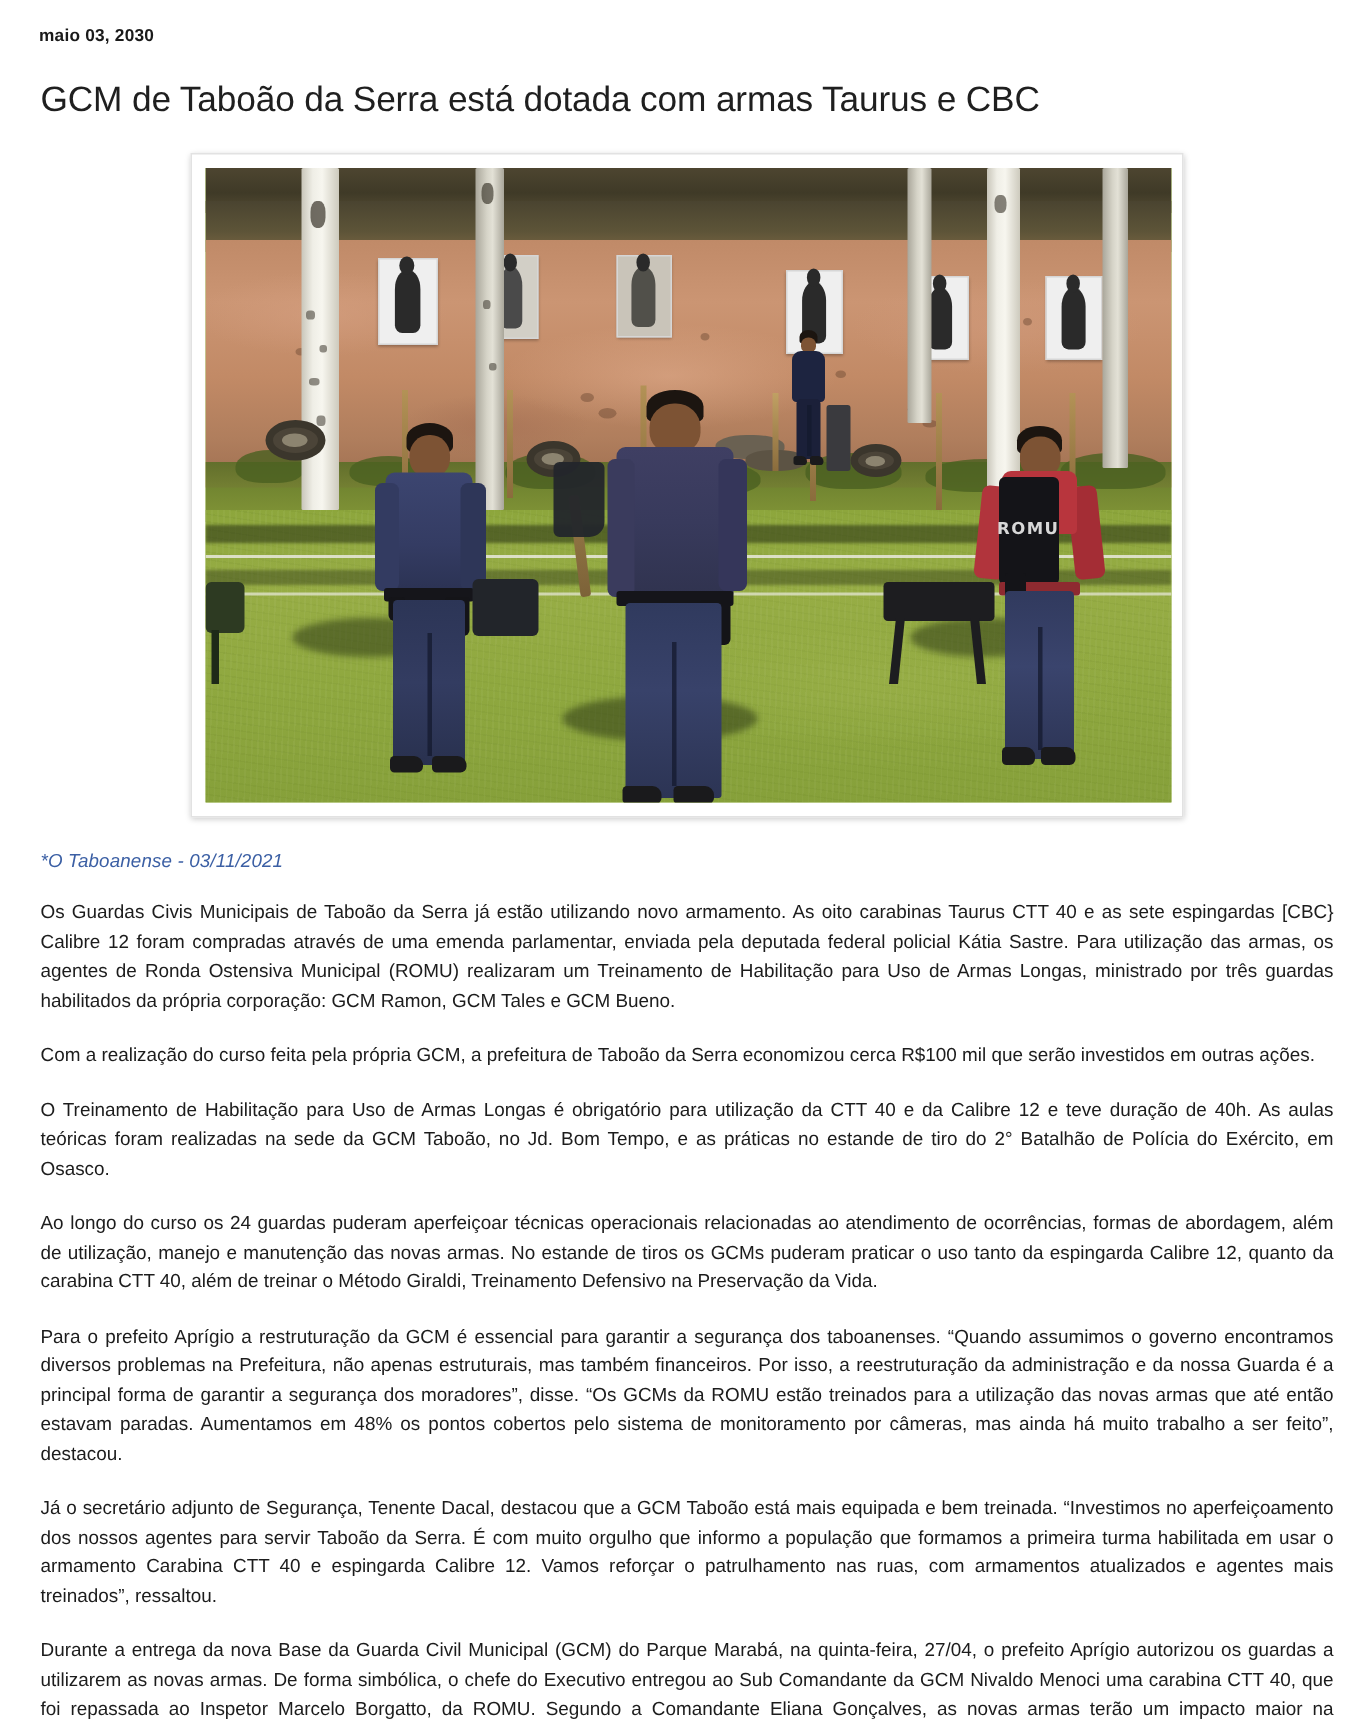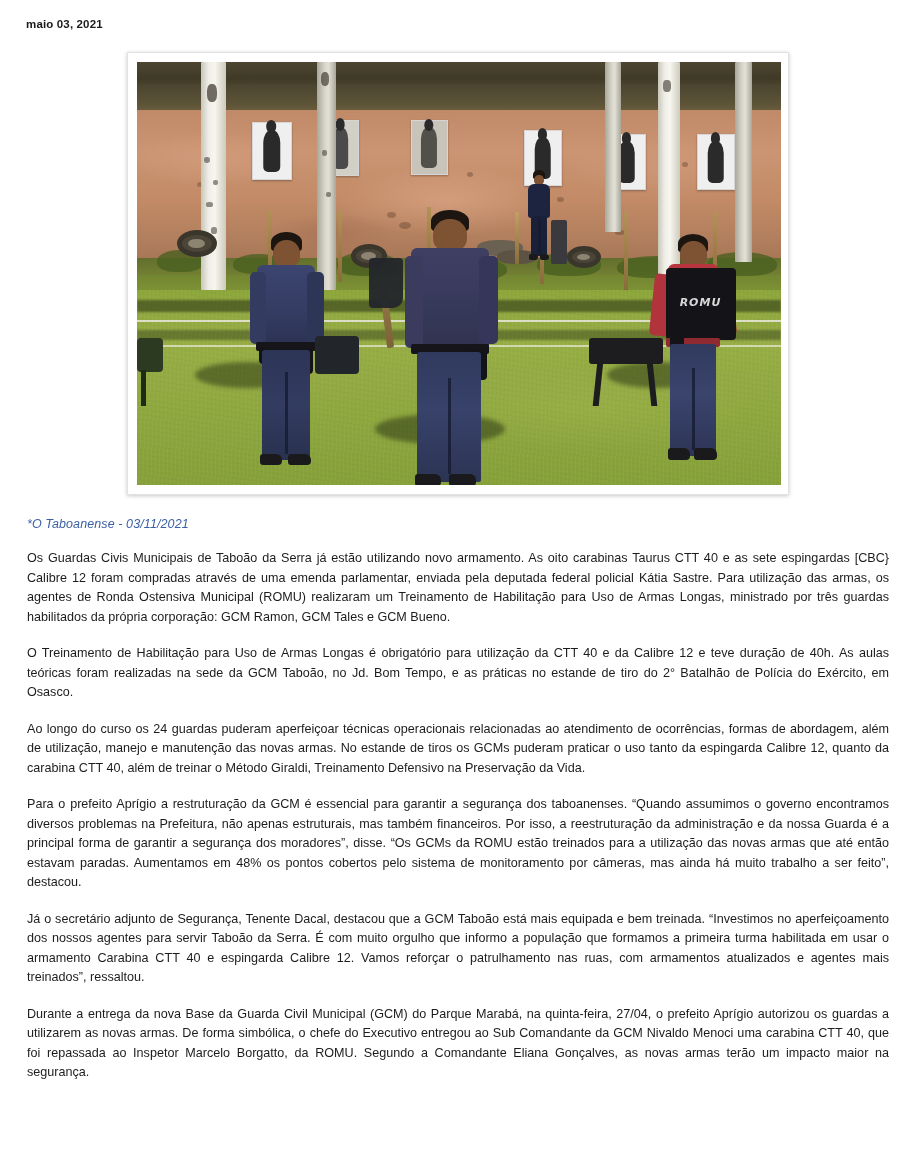--- a/index.html
+++ b/index.html
@@ -259,22 +259,23 @@
     margin: 0 0 17px 0;
     padding: 0 2px 0 3px;
   }
   .body-copy p:last-child { margin-bottom: 0; }
 </style>
 </head>
 <body>
 
 <div class="page">
 
-  <div class="post-date">maio 03, 2021</div>
-
+  <div class="post-date">maio 03, 2030</div>
+
+  <h1 class="post-title">GCM de Taboão da Serra está dotada com armas Taurus e CBC</h1>
 
   <div class="figure-wrap">
     <div class="photo-frame">
       <div class="photo" title="Guardas civis municipais em treinamento no estande de tiro">
 
         <div class="sky-strip"></div>
         <div class="berm"></div>
         <div class="dirt-wall"></div>
 
         <div class="dirt-speck" style="left:60px;top:120px;width:7px;height:5px;"></div>
@@ -405,21 +406,21 @@
         <div style="position:absolute;left:246px;top:218px;width:7px;height:68px;background:linear-gradient(180deg,#9a7c49,#7c6238);transform:rotate(-7deg);border-radius:2px;"></div>
         <div style="position:absolute;left:232px;top:196px;width:34px;height:50px;background:#23262b;border-radius:4px 4px 10px 4px;opacity:.95;"></div>
 
         <div class="cast-shadow" style="left:470px;top:300px;width:100px;height:26px;"></div>
         <div class="person" style="left:515px;top:172px;width:82px;height:250px;">
           <div class="hair" style="left:26px;top:0;width:30px;height:19px;"></div>
           <div class="head" style="left:28px;top:7px;width:27px;height:27px;"></div>
           <div class="arm" style="left:0px;top:40px;width:20px;height:62px;background:#b1343c;transform:rotate(6deg);"></div>
           <div class="arm" style="left:62px;top:40px;width:20px;height:62px;background:#a42d35;transform:rotate(-6deg);"></div>
           <div class="torso" style="left:16px;top:30px;width:50px;height:42px;background:#b8353d;"></div>
-          <div class="vest" style="left:14px;top:34px;width:70px;height:72px;font-style:italic;">
+          <div class="vest" style="left:14px;top:34px;width:40px;height:72px;">
             <span class="vest-label" style="top:28px;font-size:11px;">ROMU</span>
           </div>
           <div class="belt" style="left:14px;top:104px;width:54px;height:9px;background:#8e2a30;"></div>
           <div class="holster" style="left:18px;top:98px;width:14px;height:32px;"></div>
           <div class="legs" style="left:18px;top:110px;width:46px;height:112px;background:linear-gradient(180deg,#313a5e 0%, #3a446d 45%, #2d3556 100%);"></div>
           <div class="leg-split" style="left:40px;top:134px;height:82px;"></div>
           <div class="boot" style="left:16px;top:214px;width:22px;height:12px;"></div>
           <div class="boot" style="left:42px;top:214px;width:23px;height:12px;"></div>
         </div>
 
@@ -431,20 +432,21 @@
         <div class="bench-leg" style="left:4px;top:308px;width:5px;height:36px;background:#1e2a18;"></div>
 
       </div>
     </div>
   </div>
 
   <div class="source-line">*O Taboanense - 03/11/2021</div>
 
   <div class="body-copy">
     <p>Os Guardas Civis Municipais de Taboão da Serra já estão utilizando novo armamento. As oito carabinas Taurus CTT 40 e as sete espingardas [CBC} Calibre 12 foram compradas através de uma emenda parlamentar, enviada pela deputada federal policial Kátia Sastre. Para utilização das armas, os agentes de Ronda Ostensiva Municipal (ROMU) realizaram um Treinamento de Habilitação para Uso de Armas Longas, ministrado por três guardas habilitados da própria corporação: GCM Ramon, GCM Tales e GCM Bueno.</p>
+    <p>Com a realização do curso feita pela própria GCM, a prefeitura de Taboão da Serra economizou cerca R$100 mil que serão investidos em outras ações.</p>
     <p>O Treinamento de Habilitação para Uso de Armas Longas é obrigatório para utilização da CTT 40 e da Calibre 12 e teve duração de 40h. As aulas teóricas foram realizadas na sede da GCM Taboão, no Jd. Bom Tempo, e as práticas no estande de tiro do 2° Batalhão de Polícia do Exército, em Osasco.</p>
     <p>Ao longo do curso os 24 guardas puderam aperfeiçoar técnicas operacionais relacionadas ao atendimento de ocorrências, formas de abordagem, além de utilização, manejo e manutenção das novas armas. No estande de tiros os GCMs puderam praticar o uso tanto da espingarda Calibre 12, quanto da carabina CTT 40, além de treinar o Método Giraldi, Treinamento Defensivo na Preservação da Vida.</p>
     <p>Para o prefeito Aprígio a restruturação da GCM é essencial para garantir a segurança dos taboanenses. “Quando assumimos o governo encontramos diversos problemas na Prefeitura, não apenas estruturais, mas também financeiros. Por isso, a reestruturação da administração e da nossa Guarda é a principal forma de garantir a segurança dos moradores”, disse. “Os GCMs da ROMU estão treinados para a utilização das novas armas que até então estavam paradas. Aumentamos em 48% os pontos cobertos pelo sistema de monitoramento por câmeras, mas ainda há muito trabalho a ser feito”, destacou.</p>
     <p>Já o secretário adjunto de Segurança, Tenente Dacal, destacou que a GCM Taboão está mais equipada e bem treinada. “Investimos no aperfeiçoamento dos nossos agentes para servir Taboão da Serra. É com muito orgulho que informo a população que formamos a primeira turma habilitada em usar o armamento Carabina CTT 40 e espingarda Calibre 12. Vamos reforçar o patrulhamento nas ruas, com armamentos atualizados e agentes mais treinados”, ressaltou.</p>
     <p>Durante a entrega da nova Base da Guarda Civil Municipal (GCM) do Parque Marabá, na quinta-feira, 27/04, o prefeito Aprígio autorizou os guardas a utilizarem as novas armas. De forma simbólica, o chefe do Executivo entregou ao Sub Comandante da GCM Nivaldo Menoci uma carabina CTT 40, que foi repassada ao Inspetor Marcelo Borgatto, da ROMU. Segundo a Comandante Eliana Gonçalves, as novas armas terão um impacto maior na segurança.</p>
   </div>
 
 </div>
 
 </body></html>

